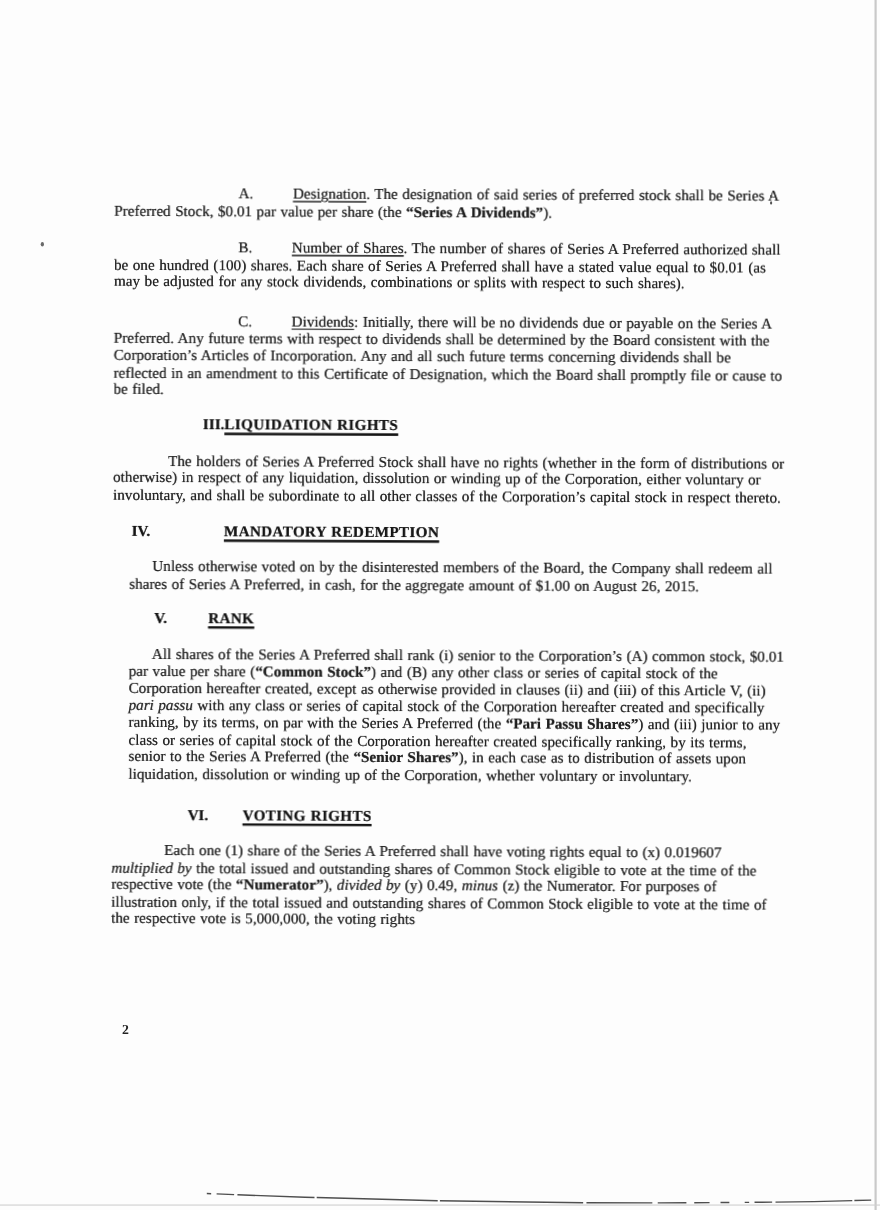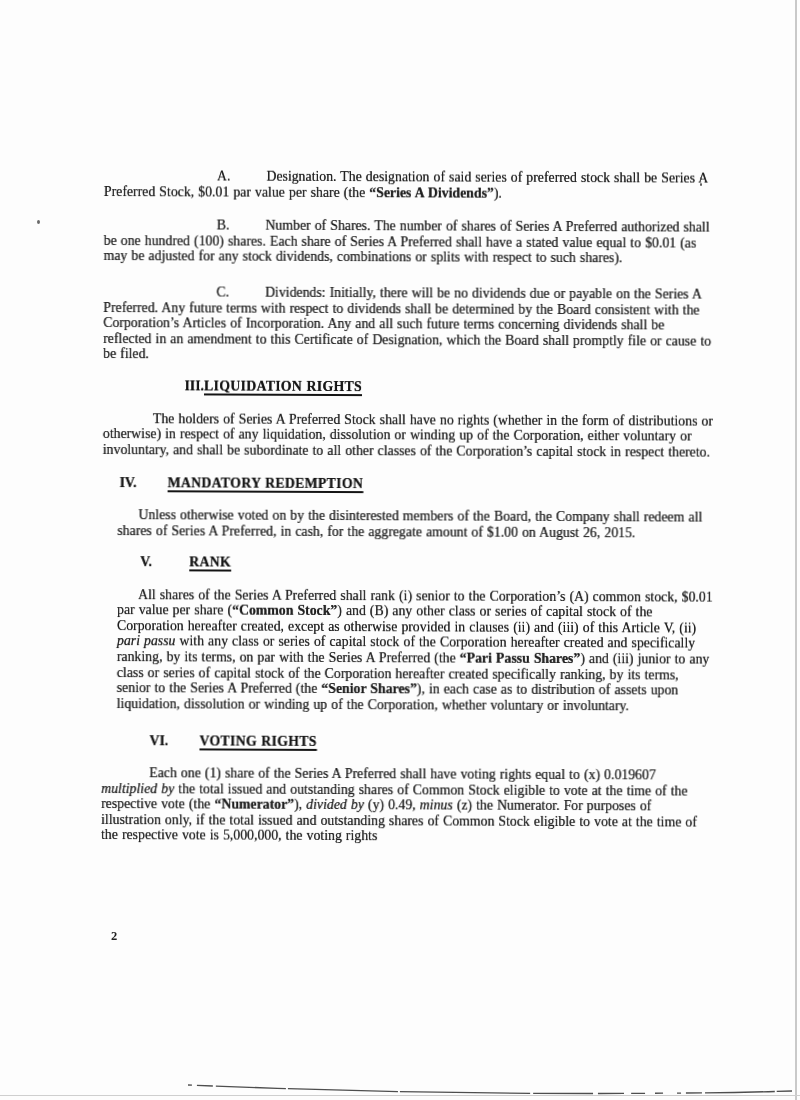--- a/index.html
+++ b/index.html
@@ -16,40 +16,40 @@
     font-size:13.8px;line-height:15.6px;word-spacing:0.6px;
     transform:rotate(0.25deg);transform-origin:0 0;
     filter:blur(0.22px);
     text-shadow:0 0 0.4px rgba(25,25,25,0.78);
   }
   .para{margin:0;}
   .b{font-weight:bold;}
   .i{font-style:italic;}
   .lab{}
   .tab{display:inline-block;width:36px;}
-  .ptitle{text-decoration-thickness:1.4px;text-underline-offset:2px;}
+  .ptitle{text-decoration:underline;text-decoration-thickness:1.4px;text-underline-offset:2px;}
   .heading{font-weight:bold;color:#141414;}
   .heading .num{display:inline-block;}
   .htitle{text-decoration:underline;text-decoration-thickness:1.7px;text-underline-offset:2.5px;letter-spacing:0.3px;}
 
   
   .blk-paragraph-a{text-indent:113px;margin-bottom:18px;}
   .blk-paragraph-b{text-indent:113px;margin-bottom:20px;}
   .blk-paragraph-c{text-indent:113px;margin-bottom:16px;}
   .blk-heading-liquidation-rights{margin-left:61px;margin-bottom:17px;}
   .blk-heading-liquidation-rights .num{width:40px;text-align:right;}
   .blk-paragraph-liquidation{text-indent:50px;margin-bottom:18px;}
   .blk-heading-mandatory-redemption{margin-left:17px;margin-bottom:16px;}
-  .blk-heading-mandatory-redemption .num{width:48px;}
+  .blk-heading-mandatory-redemption .num{width:84px;}
   .blk-paragraph-redemption{margin-left:15px;text-indent:21px;margin-bottom:16px;}
   .blk-heading-rank{margin-left:38px;margin-bottom:17px;}
   .blk-heading-rank .num{width:49px;}
   .blk-paragraph-rank{margin-left:15px;text-indent:21px;margin-bottom:22px;}
   .blk-heading-voting-rights{margin-left:48px;margin-bottom:16px;}
-  .blk-heading-voting-rights .num{width:50px;}
+  .blk-heading-voting-rights .num{width:50px;margin-left:21px;}
   .blk-paragraph-voting{text-indent:48px;}
 
   
   .page-number{
     position:absolute;left:111px;top:929px;
     font-size:12.5px;font-weight:bold;color:#222;
     filter:blur(0.2px);
   }
 
   

